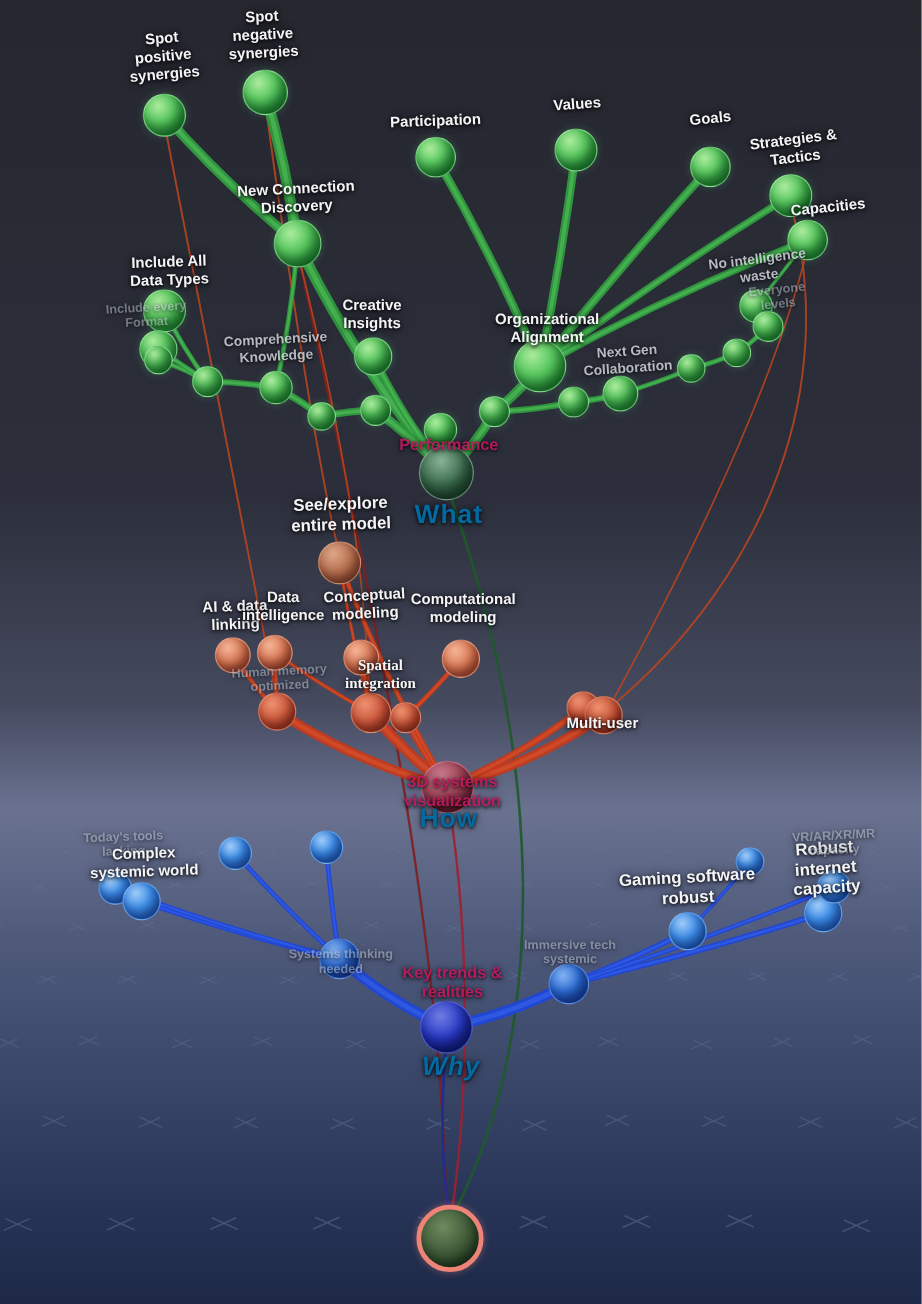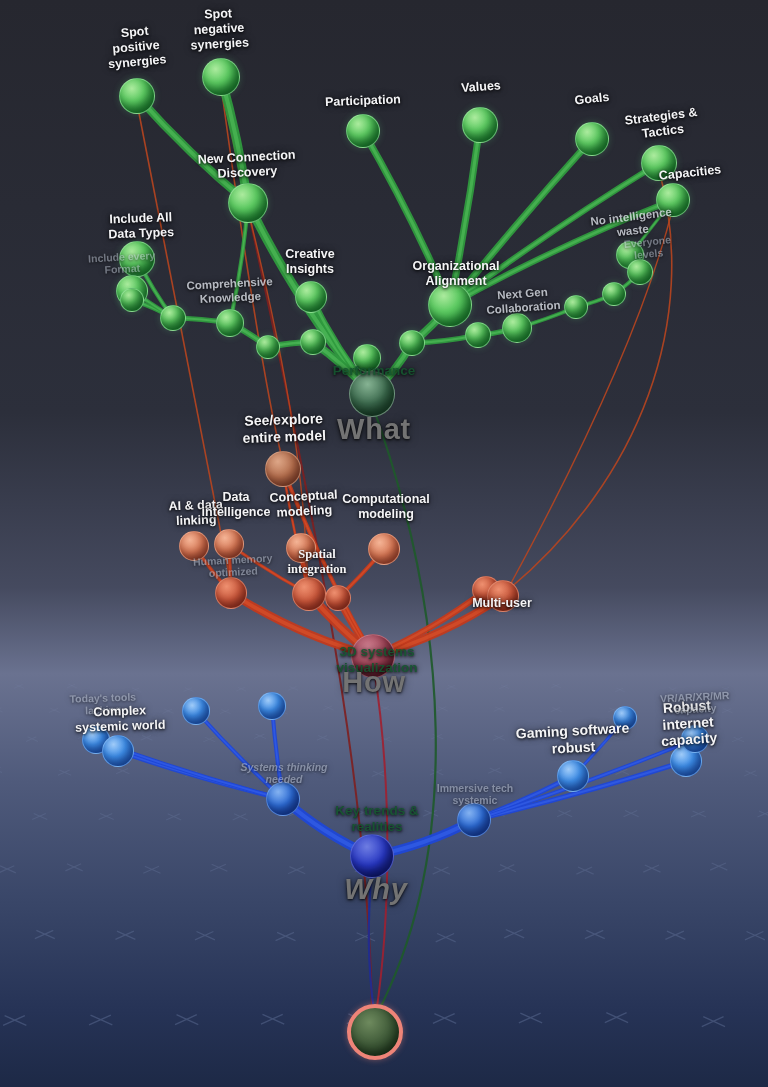--- a/index.html
+++ b/index.html
@@ -34,22 +34,22 @@
     box-shadow:inset -4px -7px 10px rgba(5,8,55,.65);border:1px solid rgba(165,180,245,.3);}
   .p-root{background:radial-gradient(circle at 38% 30%, #6e8a5e 0%, #3f5a38 50%, #233722 100%);
     border:4px solid #ee8478;box-shadow:inset -3px -5px 8px rgba(5,20,5,.6), 0 0 6px rgba(238,132,120,.45);}
   .lbl{position:absolute;z-index:3;text-align:center;line-height:1.18;white-space:pre-line;
     font-weight:bold;color:#f4f4f6;
     text-shadow:0 1px 3px rgba(0,0,0,.95), 0 0 7px rgba(0,0,0,.55);}
   .ls-bold{font-size:12.5px;}
   .ls-boldlg{font-size:14px;}
   .ls-dimbold{font-size:11.5px;color:#d9dde4;opacity:.8;}
   .ls-dim{font-size:10.5px;color:#b6bdc9;opacity:.52;}
-  .ls-perf{font-size:13.5px;color:#14532d;opacity:.92;}
-  .ls-gold{font-size:29px;color:#737373;letter-spacing:.8px;
+  .ls-perf{font-size:13.5px;color:#be185d;opacity:.92;}
+  .ls-gold{font-size:22px;color:#0369a1;letter-spacing:.8px;
     text-shadow:0 1px 3px rgba(0,0,0,.9), 0 0 8px rgba(0,0,0,.5);text-align:right;}
 </style>
 </head>
 <body>
 
 <div id="scene">
   <svg id="edges" width="768" height="1087" viewBox="0 0 768 1087">
       <g>
         <path d="M-47.26,680.8829999999999 L-38.74,684.717 M-40.24,680.8829999999999 L-48.76,684.717" stroke="#96a9d2" stroke-width="0.9456" opacity="0.0709" fill="none"></path>
         <path d="M15.539999999999997,684.483 L24.059999999999995,688.317 M22.559999999999995,684.483 L14.039999999999997,688.317" stroke="#96a9d2" stroke-width="0.9456" opacity="0.0709" fill="none"></path>
@@ -355,21 +355,21 @@
       <div class="lbl ls-gold" style="left: 374px; top: 682px; transform: translate(-50%, -50%) rotate(0deg);">How</div>
       <div class="sphere p-blue" style="left: 96px; top: 740px; width: 26px; height: 26px;"></div>
       <div class="lbl ls-dim" style="left: 103px; top: 704px; transform: translate(-50%, -50%) rotate(-2deg);">Today's tools
 lacking</div>
       <div class="sphere p-blue" style="left: 118px; top: 751px; width: 30px; height: 30px;"></div>
       <div class="lbl ls-bold" style="left: 120px; top: 719px; transform: translate(-50%, -50%) rotate(-2deg);">Complex
 systemic world</div>
       <div class="sphere p-blue" style="left: 196px; top: 711px; width: 26px; height: 26px;"></div>
       <div class="sphere p-blue" style="left: 272px; top: 706px; width: 26px; height: 26px;"></div>
       <div class="sphere p-blueMid" style="left: 283px; top: 799px; width: 32px; height: 32px;"></div>
-      <div class="lbl ls-dim" style="left: 284px; top: 773px; transform: translate(-50%, -50%) rotate(0deg); font-style: italic;">Systems thinking
+      <div class="lbl ls-dim" style="left: 284px; top: 802px; transform: translate(-50%, -50%) rotate(0deg);">Systems thinking
 needed</div>
       <div class="sphere p-blueDeep" style="left: 372px; top: 856px; width: 42px; height: 42px;"></div>
       <div class="lbl ls-perf" style="left: 377px; top: 819px; transform: translate(-50%, -50%) rotate(0deg);">Key trends &amp;
 realities</div>
       <div class="lbl ls-gold" style="left: 376px; top: 889px; transform: translate(-50%, -50%) rotate(0deg); font-style: italic;">Why</div>
       <div class="sphere p-blueMid" style="left: 474px; top: 820px; width: 32px; height: 32px;"></div>
       <div class="lbl ls-dim" style="left: 475px; top: 794px; transform: translate(-50%, -50%) rotate(0deg);">Immersive tech
 systemic</div>
       <div class="sphere p-blue" style="left: 573px; top: 776px; width: 30px; height: 30px;"></div>
       <div class="lbl ls-boldlg" style="left: 573px; top: 739px; transform: translate(-50%, -50%) rotate(-3deg);">Gaming software

